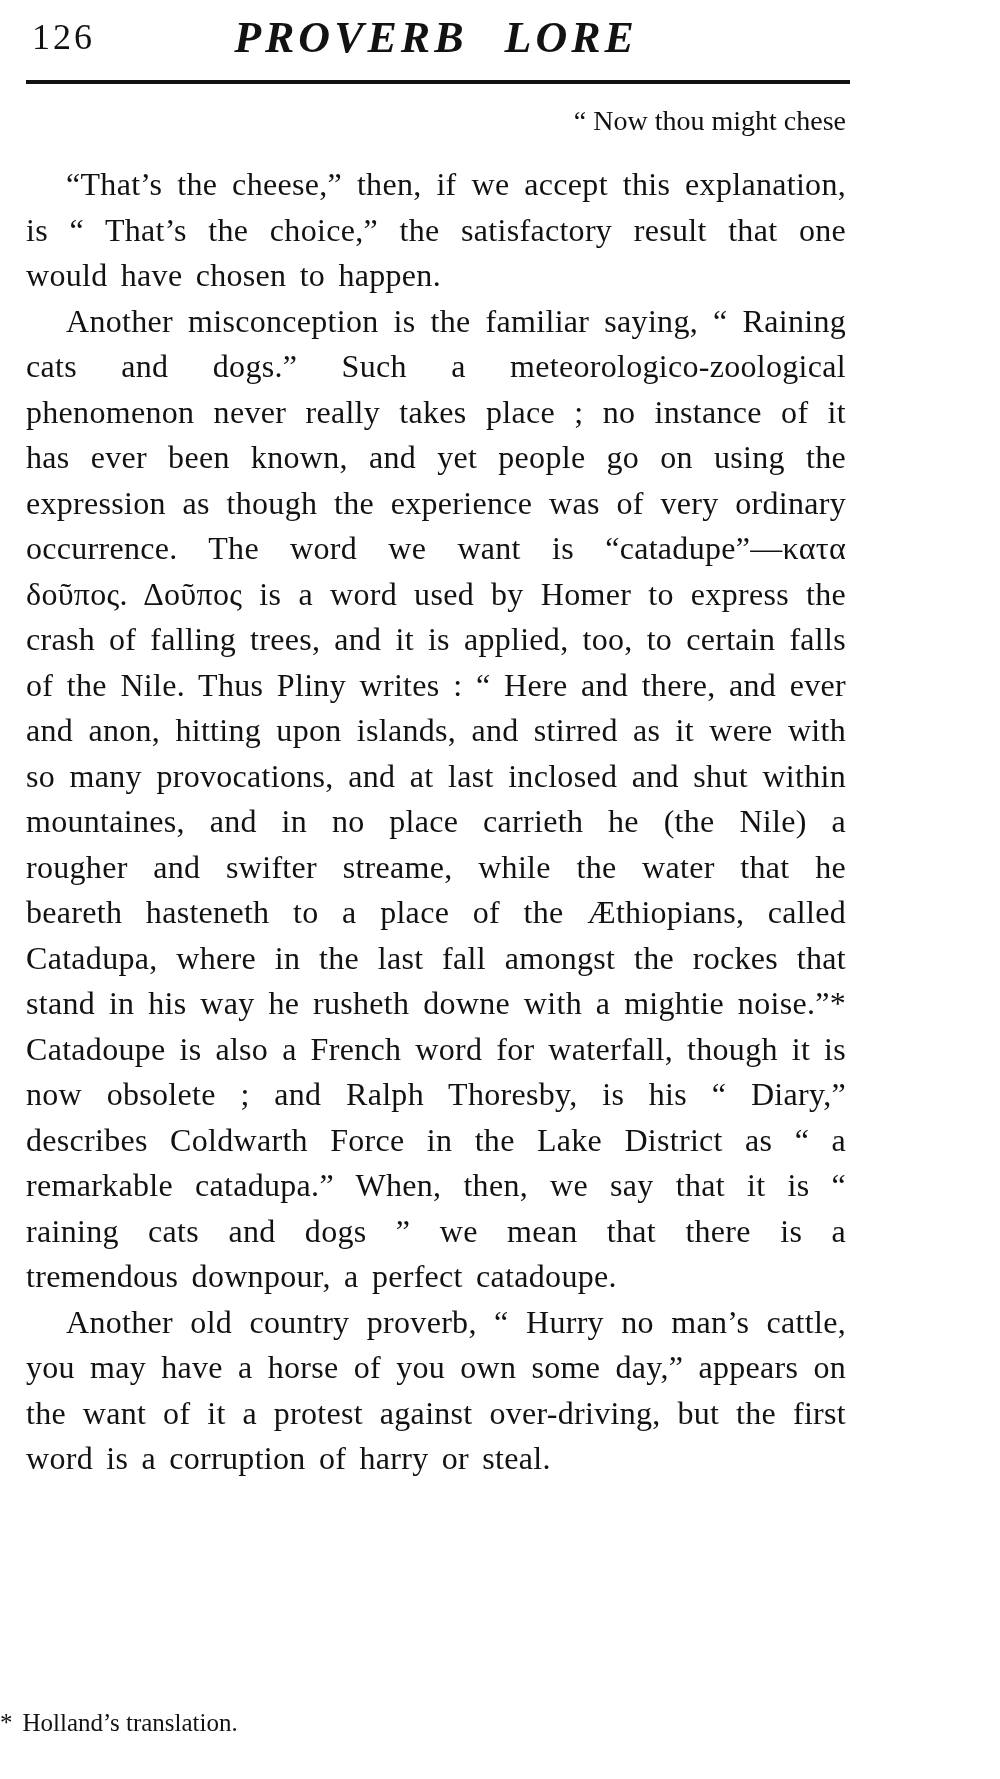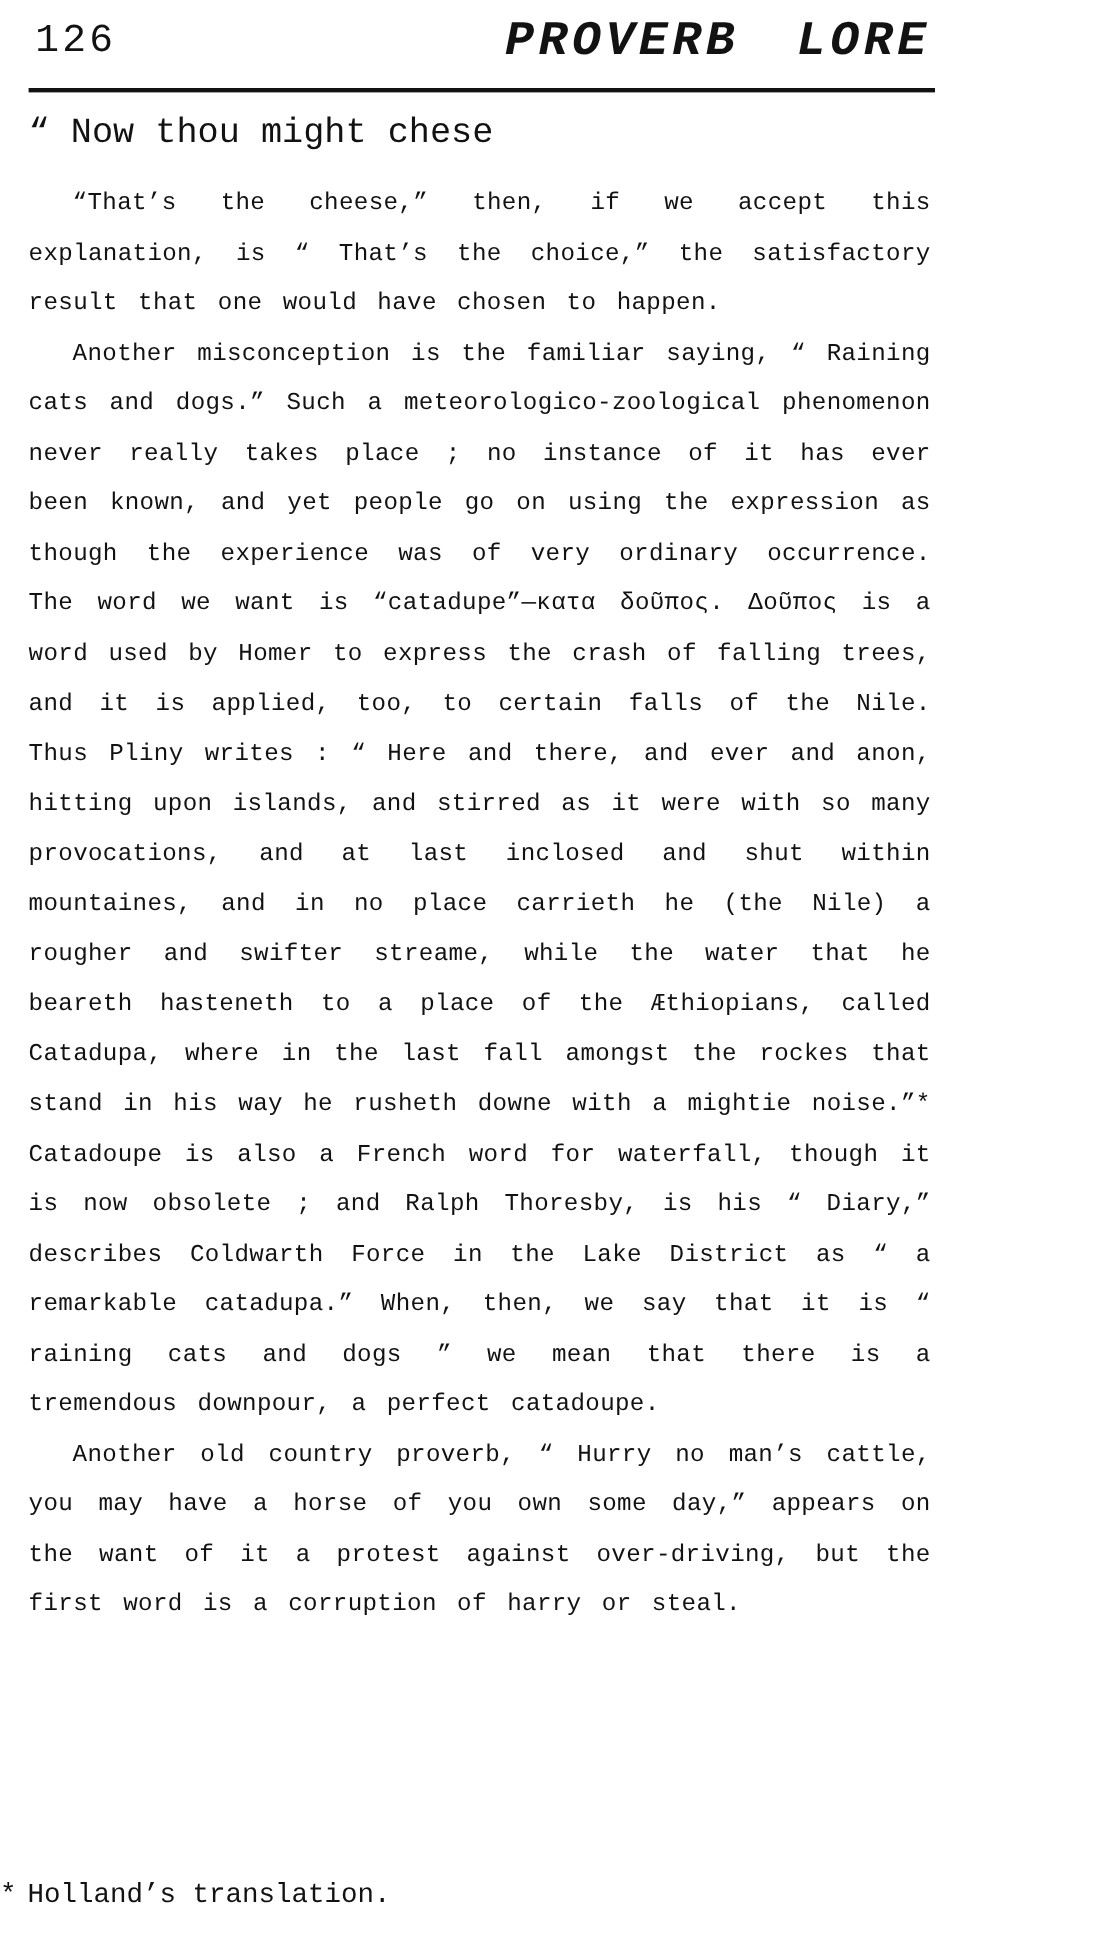--- a/index.html
+++ b/index.html
@@ -13,62 +13,61 @@
     color:var(--ink);
     font-family:"Liberation Serif", serif;
     -webkit-font-smoothing:antialiased;
     overflow:hidden;
   }
   .page{
     position:relative;
     box-sizing:border-box;
     width:872px;height:1779px;
     padding:8px 26px 0 26px;
-    font-family:Liberation Mono, monospace;
   }
   
   .page-header{
     position:relative;
     height:64px;
   }
   .page-number{
     position:absolute;
     left:6px;top:8px;
     font-size:36px;
     letter-spacing:3px;
   }
   .running-title{
     margin:0;
-    text-align:right;
+    text-align:center;
     font-size:44px;
     font-style:italic;
     font-weight:bold;
     letter-spacing:4px;
     word-spacing:22px;
     line-height:60px;
   }
   .header-rule{
     height:4px;
     background:var(--ink);
     margin:8px -4px 0 0;
   }
   
   .epigraph{
     margin-top:18px;
-    text-align:left;
-    font-size:32px;
+    text-align:right;
+    font-size:28px;
     line-height:38px;
   }
   
   .page-body{
     margin-top:22px;
   }
   .page-body p{
     margin:0;
-    font-size:22px;
+    font-size:32px;
     line-height:45.5px;
     text-align:justify;
     text-indent:40px;
     word-spacing:5px;
     letter-spacing:0.3px;
   }
   
   .footnote{
     position:absolute;
     left:0;right:0;

